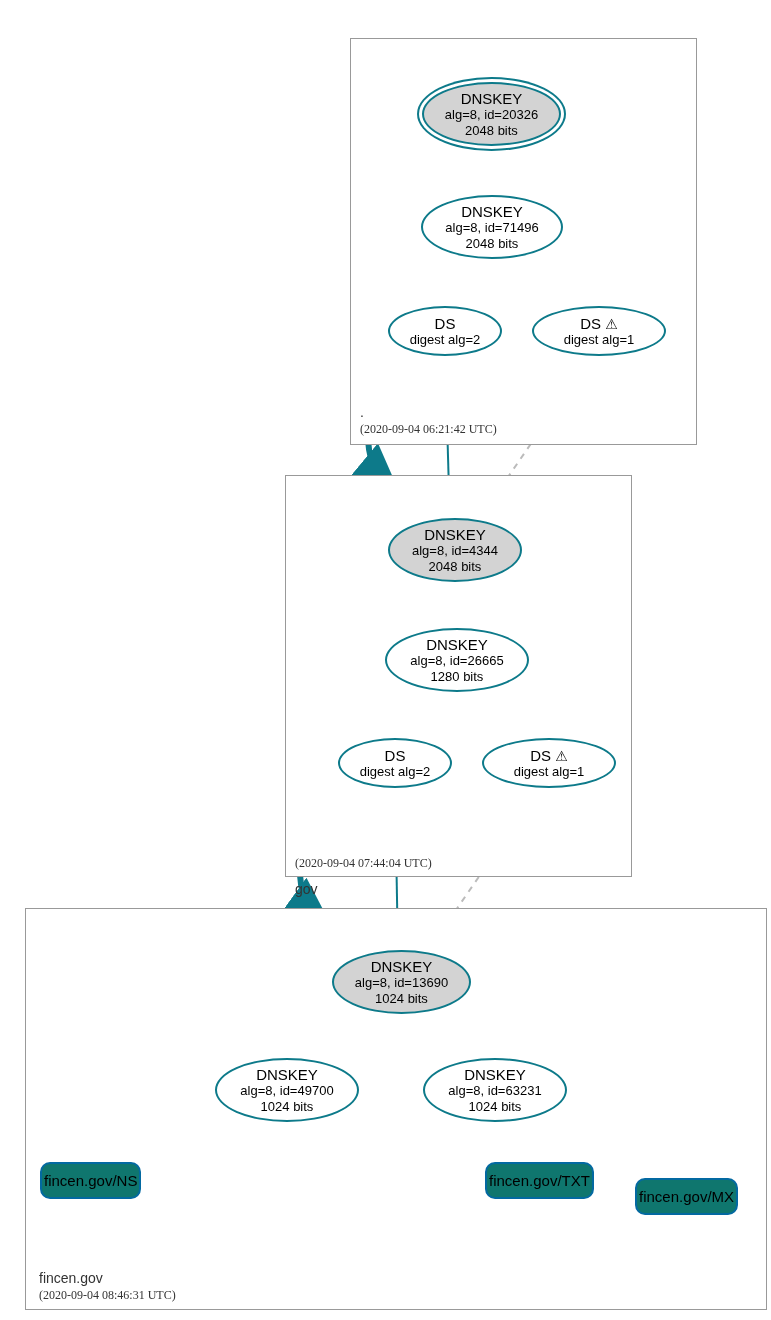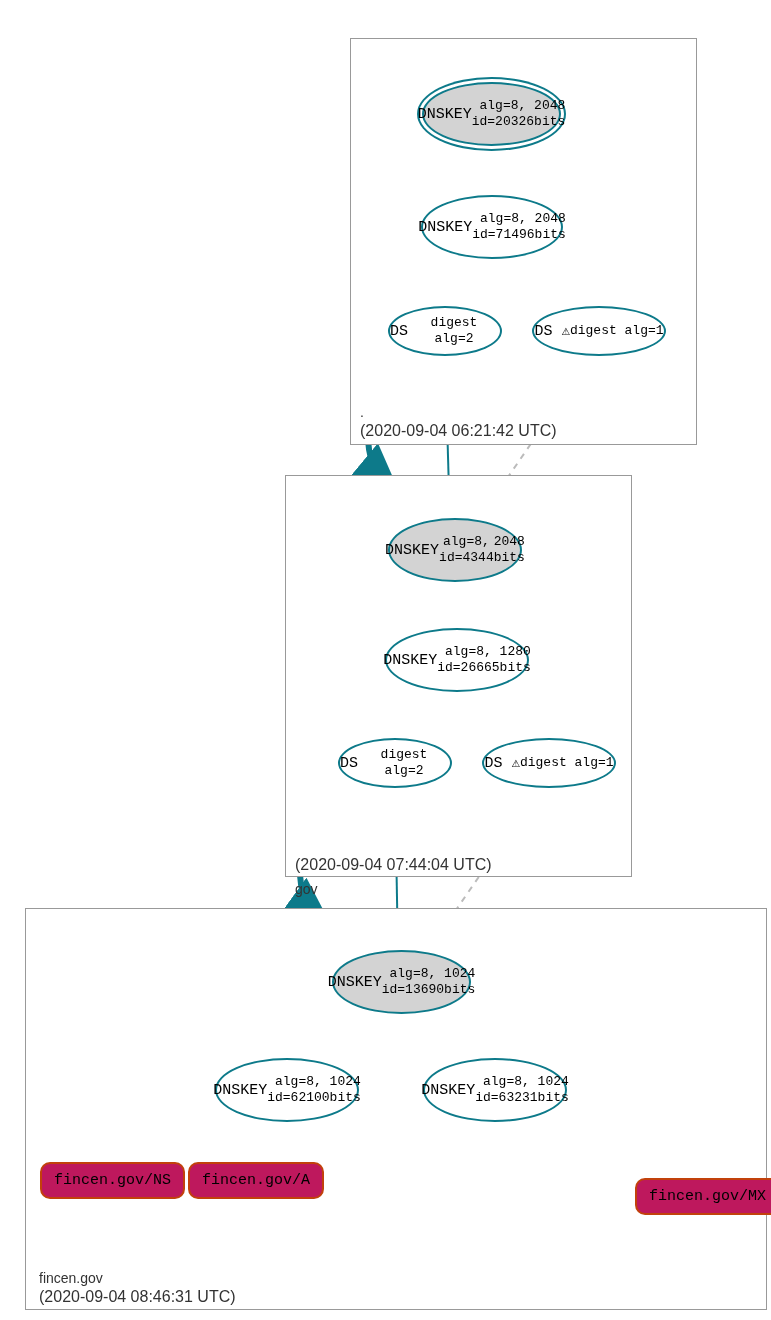--- a/index.html
+++ b/index.html
@@ -18,48 +18,48 @@
     border: 1px solid #999;
     background: white;
   }
   .zone-label {
     position: absolute;
     font-size: 14px;
     color: #333;
   }
   .zone-timestamp {
     position: absolute;
-    font-size: 16px;
+    font-size: 12px;
     color: #333;
+    font-family: Liberation Serif, serif;
   }
   .node {
     position: absolute;
     display: flex;
-    flex-direction: row;
+    flex-direction: column;
     align-items: center;
     justify-content: center;
     text-align: center;
-    font-family: Liberation Mono, monospace;
   }
   .ellipse {
     border: 2px solid #0d7a8a;
     border-radius: 50%;
     background: white;
   }
   .ellipse.filled {
     background: #d3d3d3;
   }
   .ellipse.double {
     box-shadow: 0 0 0 3px white, 0 0 0 5px #0d7a8a;
   }
   .roundrect {
-    border: 2px solid #c2410c;
+    border: 2px solid #0369a1;
     border-radius: 10px;
-    background: #be185d;
-    padding: 8px 12px;
+    background: #0f766e;
+    padding: 8px 2px;
     font-size: 15px;
     white-space: nowrap;
   }
   .node-title {
     font-size: 15px;
     color: #000;
   }
   .node-sub {
     font-size: 13px;
     color: #000;
@@ -207,27 +207,27 @@
   <div class="zone-timestamp" style="left:29px; top:1278px;">(2020-09-04 08:46:31 UTC)</div>
 
   <div class="node ellipse filled" style="left:322px; top:940px; width:135px; height:60px;">
     <div class="node-title">DNSKEY</div>
     <div class="node-sub">alg=8, id=13690</div>
     <div class="node-sub">1024 bits</div>
   </div>
 
   <div class="node ellipse" style="left:205px; top:1048px; width:140px; height:60px;">
     <div class="node-title">DNSKEY</div>
-    <div class="node-sub">alg=8, id=62100</div>
+    <div class="node-sub">alg=8, id=49700</div>
     <div class="node-sub">1024 bits</div>
   </div>
 
   <div class="node ellipse" style="left:413px; top:1048px; width:140px; height:60px;">
     <div class="node-title">DNSKEY</div>
     <div class="node-sub">alg=8, id=63231</div>
     <div class="node-sub">1024 bits</div>
   </div>
 
   <div class="node roundrect" style="left:30px;  top:1152px;">fincen.gov/NS</div>
-  <div class="node roundrect" style="left:178px; top:1152px;">fincen.gov/A</div>
+  <div class="node roundrect" style="left:475px; top:1152px;">fincen.gov/TXT</div>
   <div class="node roundrect" style="left:625px; top:1152px;margin-top:16px;">fincen.gov/MX</div>
 
 </div>
 
 </body></html>

